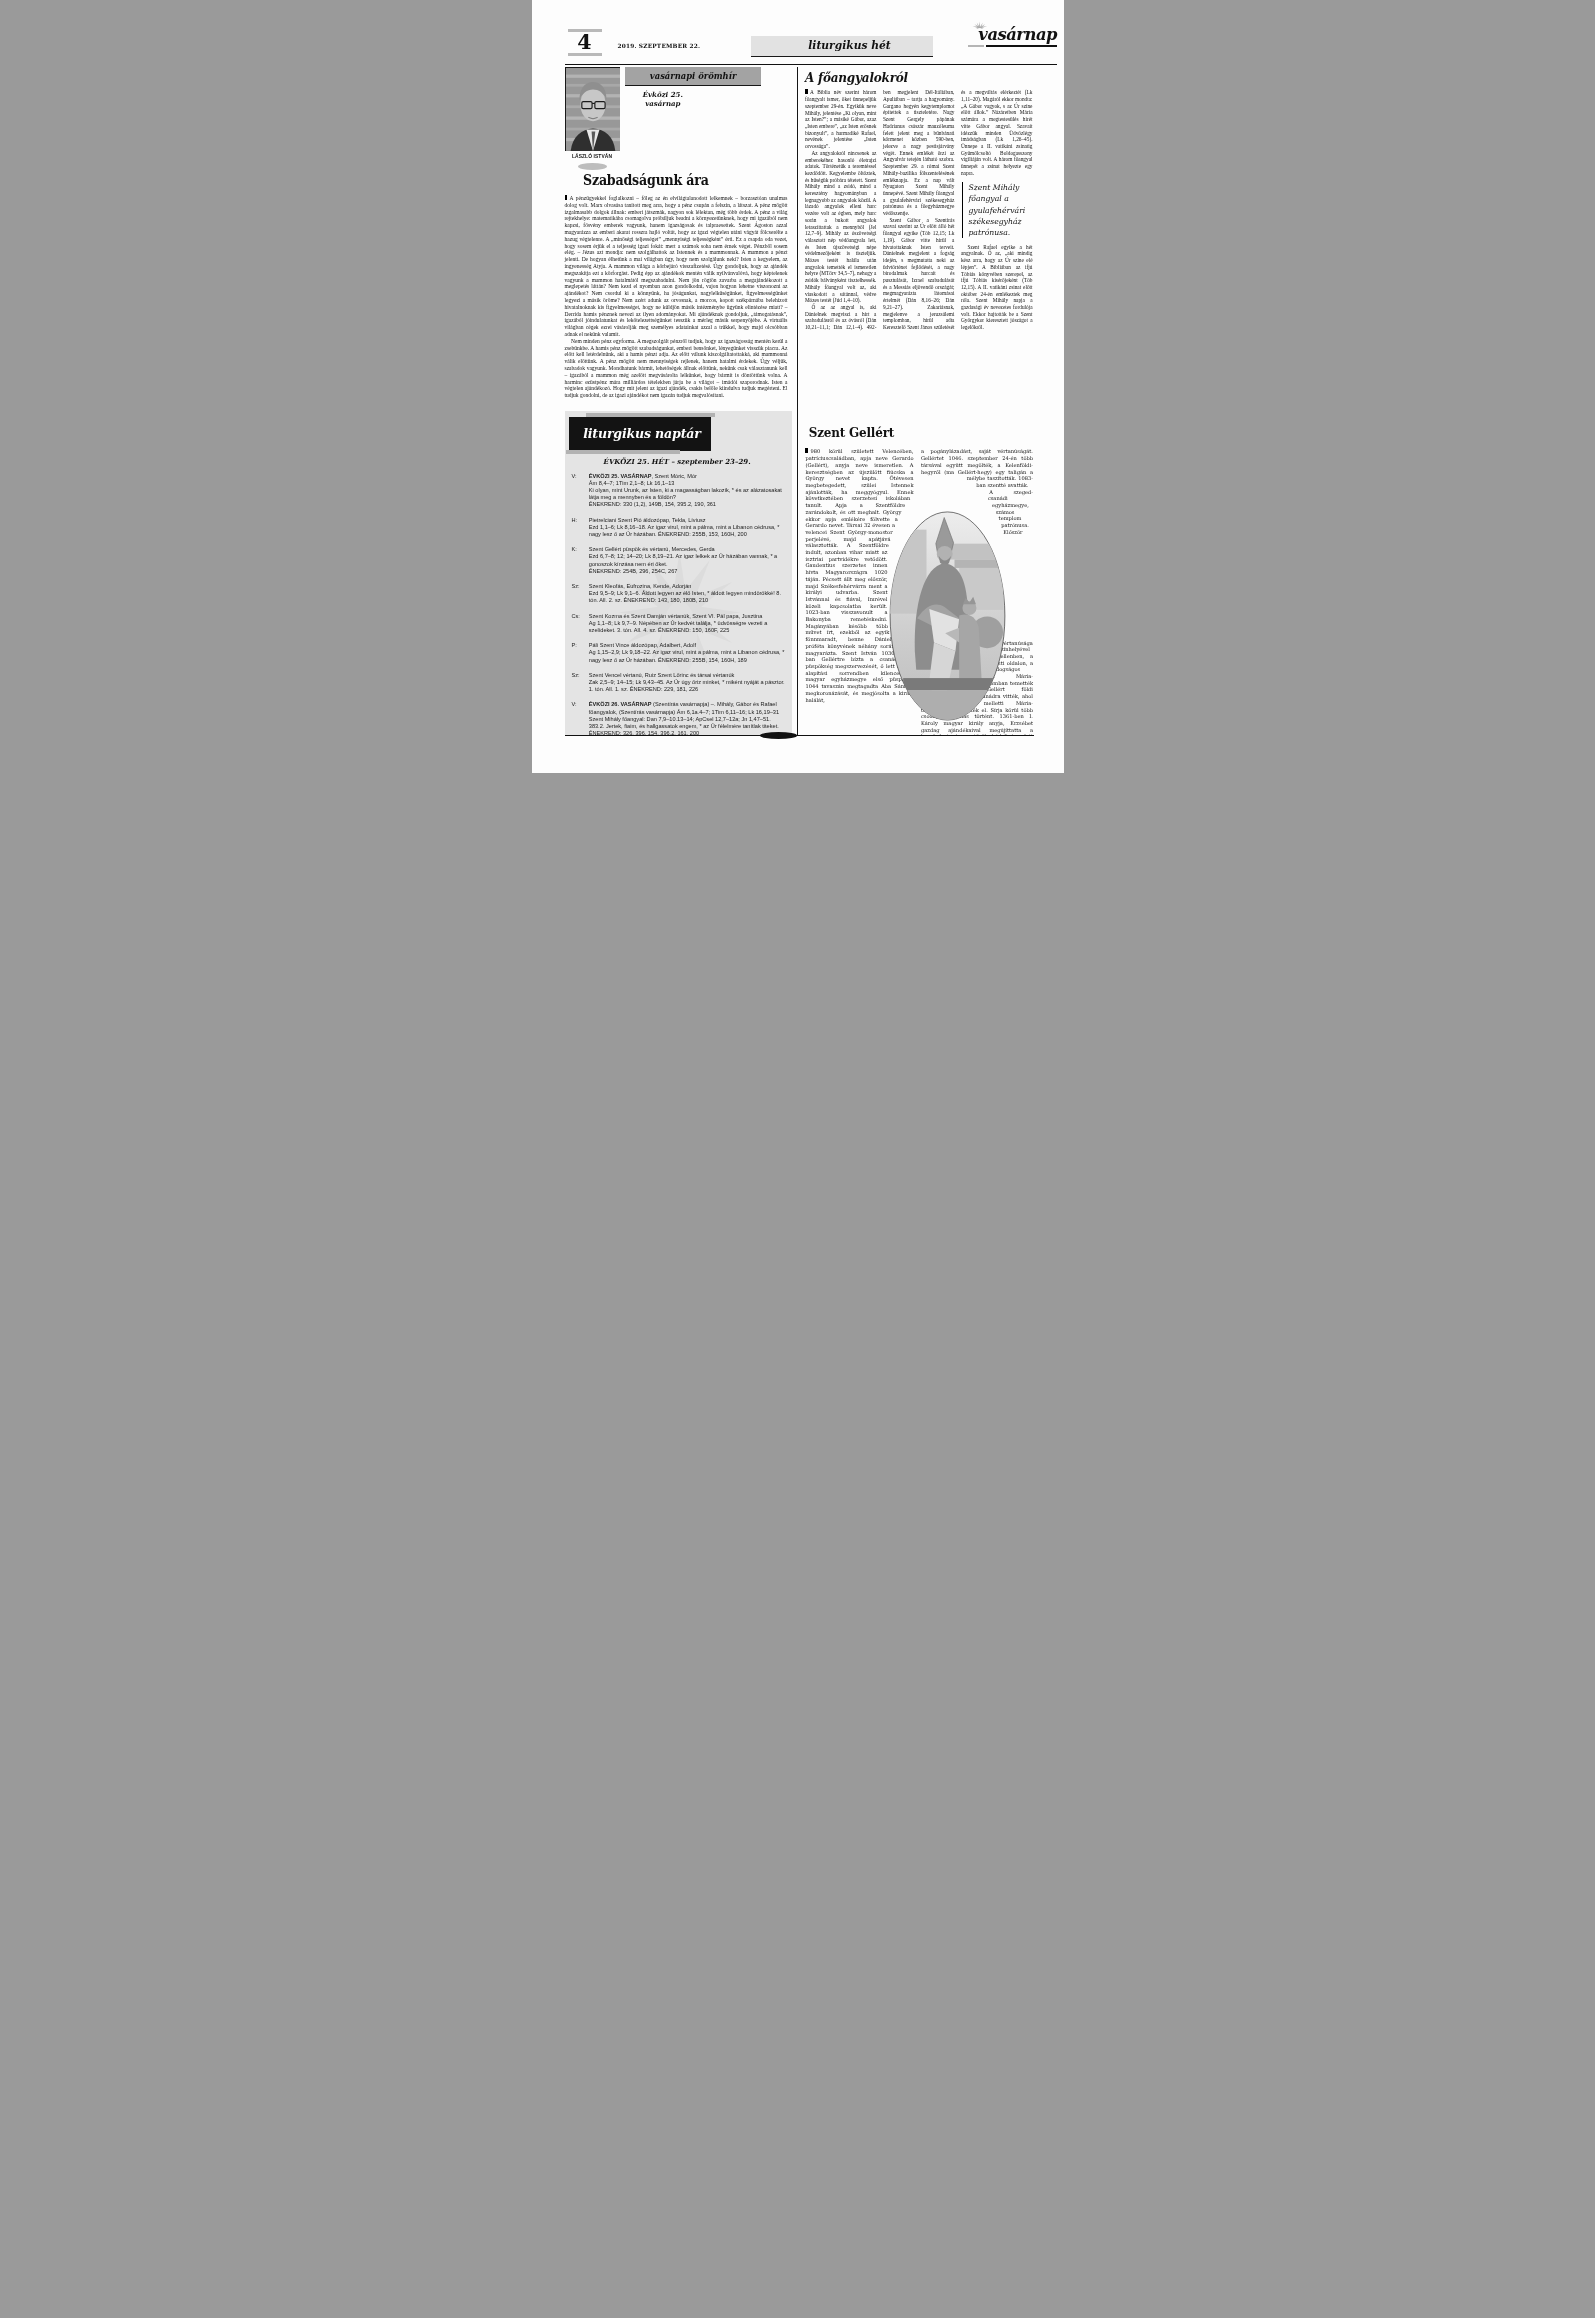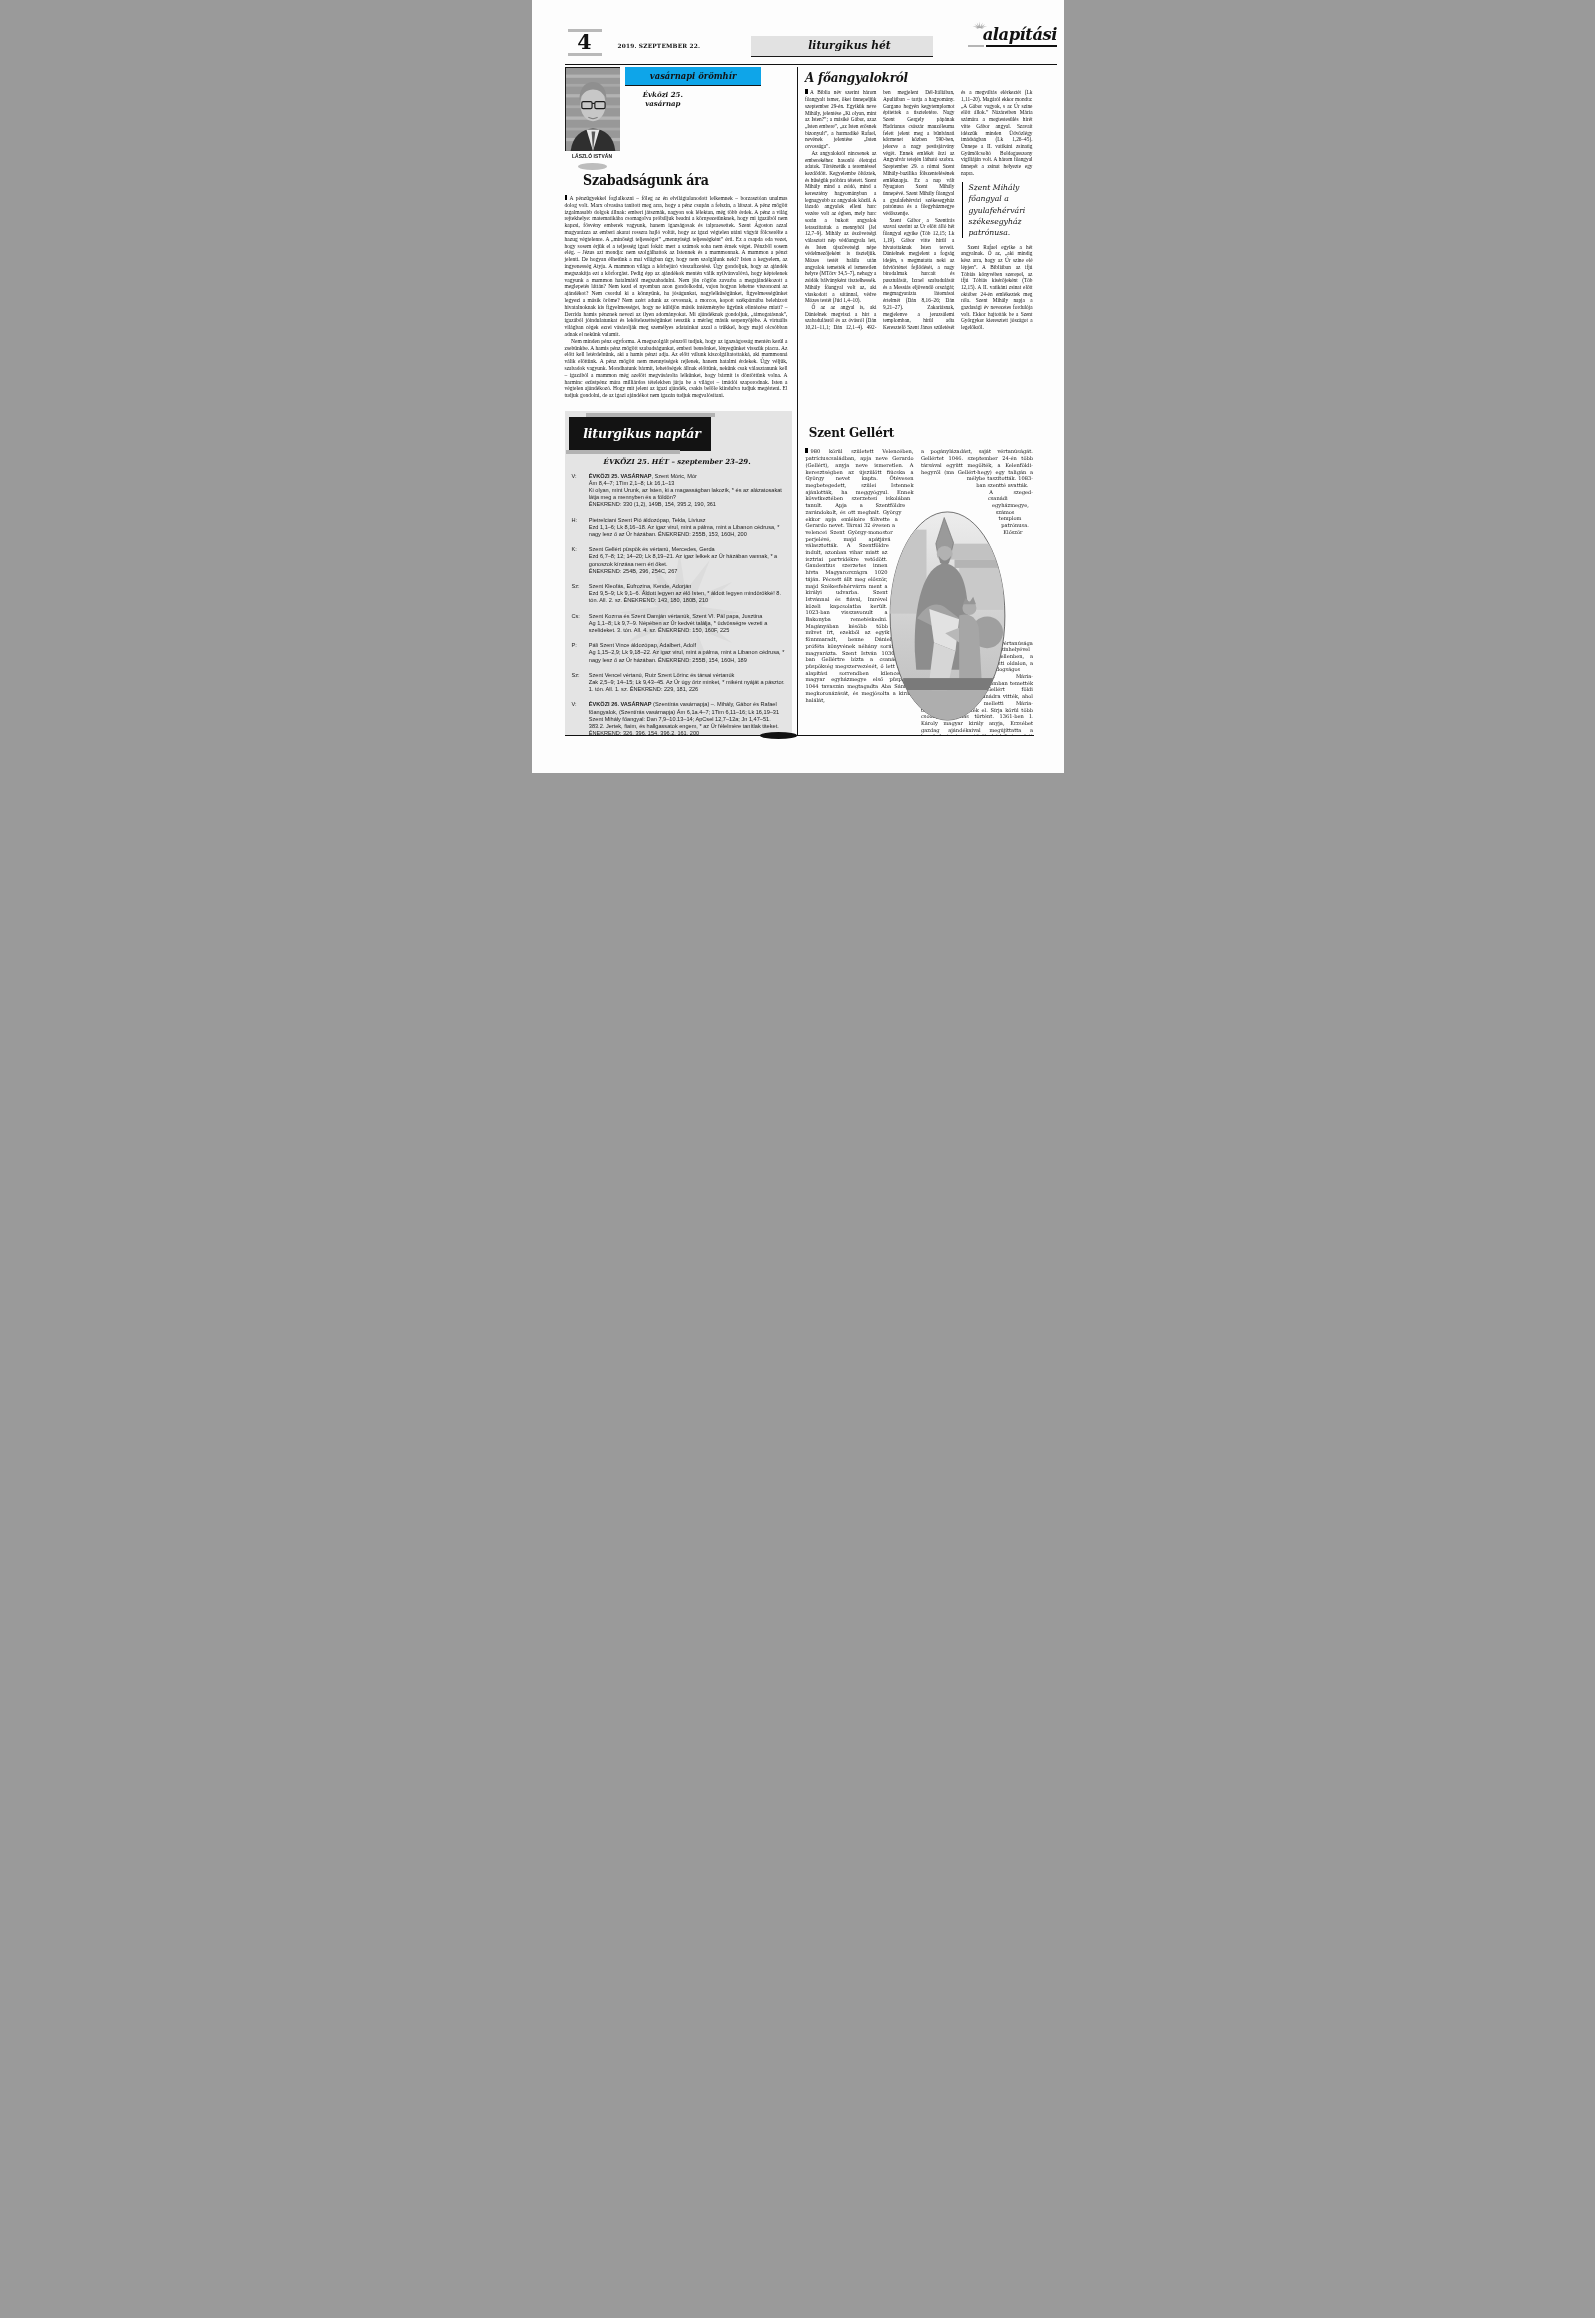--- a/index.html
+++ b/index.html
@@ -33,21 +33,21 @@
   .main-grid{position:absolute;left:33px;top:67px;width:469px;height:338px;display:flex;}
   .left-col{width:232px;padding-right:9px;box-sizing:border-box;}
   .right-col{width:236px;padding-left:8.4px;box-sizing:border-box;}
 
   
   .photo-float{float:left;width:55px;margin:0 5.6px 1.9px 0;}
   .photo{width:55px;height:84px;border:0.5px solid #1a1a1a;box-sizing:border-box;background:#9a9a9a;}
   .caption{margin-top:2.8px;text-align:center;font-family:"Liberation Sans",sans-serif;
         font-weight:bold;font-size:4.9px;letter-spacing:0.1px;}
   .gray-oval{width:29px;height:7px;border-radius:50%;background:#bdbdbd;margin:4.7px auto 0;}
-  .kicker-band{height:18px;background:#0ea5e9;border-bottom:1.9px solid #161616;width:136px;
+  .kicker-band{height:18px;background:#a3a3a3;border-bottom:1.9px solid #161616;width:136px;
         display:flex;align-items:center;justify-content:center;}
   .kicker-band span{font-family:"DejaVu Serif",serif;font-style:italic;font-weight:bold;font-size:8.4px;}
   .gospel-subtitle{margin-top:4.2px;width:136px;text-align:center;font-family:"DejaVu Serif",serif;
         font-style:italic;font-weight:bold;font-size:7px;}
   .gospel-title{margin:6.5px 0 0;width:163px;text-align:center;}
   .gospel-title span{display:inline-block;font-family:"DejaVu Serif",serif;font-weight:bold;
         font-size:14px;transform:scaleX(.9);transform-origin:center;letter-spacing:-0.2px;}
   .body-c{font-size:5.5px;line-height:6.8px;text-align:justify;margin:0;}
   .gospel-body{margin-top:5.6px;}
   .indent{text-indent:6.5px;}
@@ -126,21 +126,21 @@
           <polygon points="10.8,16.2 12.8,14.2 3,7.6"></polygon>
           <polygon points="10.4,15.6 11.6,13.4 -1,12"></polygon>
           <polygon points="15.6,16.6 13.2,15.4 19.6,4.6"></polygon>
           <polygon points="16.4,16.2 14.4,14.2 24.2,7.6"></polygon>
           <polygon points="16.8,15.6 15.6,13.4 28.2,12"></polygon>
           <polygon points="10,17 12,15.5 5,15"></polygon>
           <polygon points="17.2,17 15.2,15.5 22.2,15"></polygon>
         </g>
         <path d="M9,19 a5,6 0 0 1 9,0 Z" fill="#fdfdfd"></path>
       </svg>
-      <span class="brand-word" data-interactable="false">alapítási</span>
+      <span class="brand-word" data-interactable="false">vasárnap</span>
       <div class="brand-underline" data-interactable="false">
         <span class="g"></span>
           <span class="b"></span>
       </div>
     </div>
   </header>
   <div class="head-rule" data-interactable="false"></div>
   <div class="divider" data-interactable="false"></div>
 
   <div class="main-grid">

